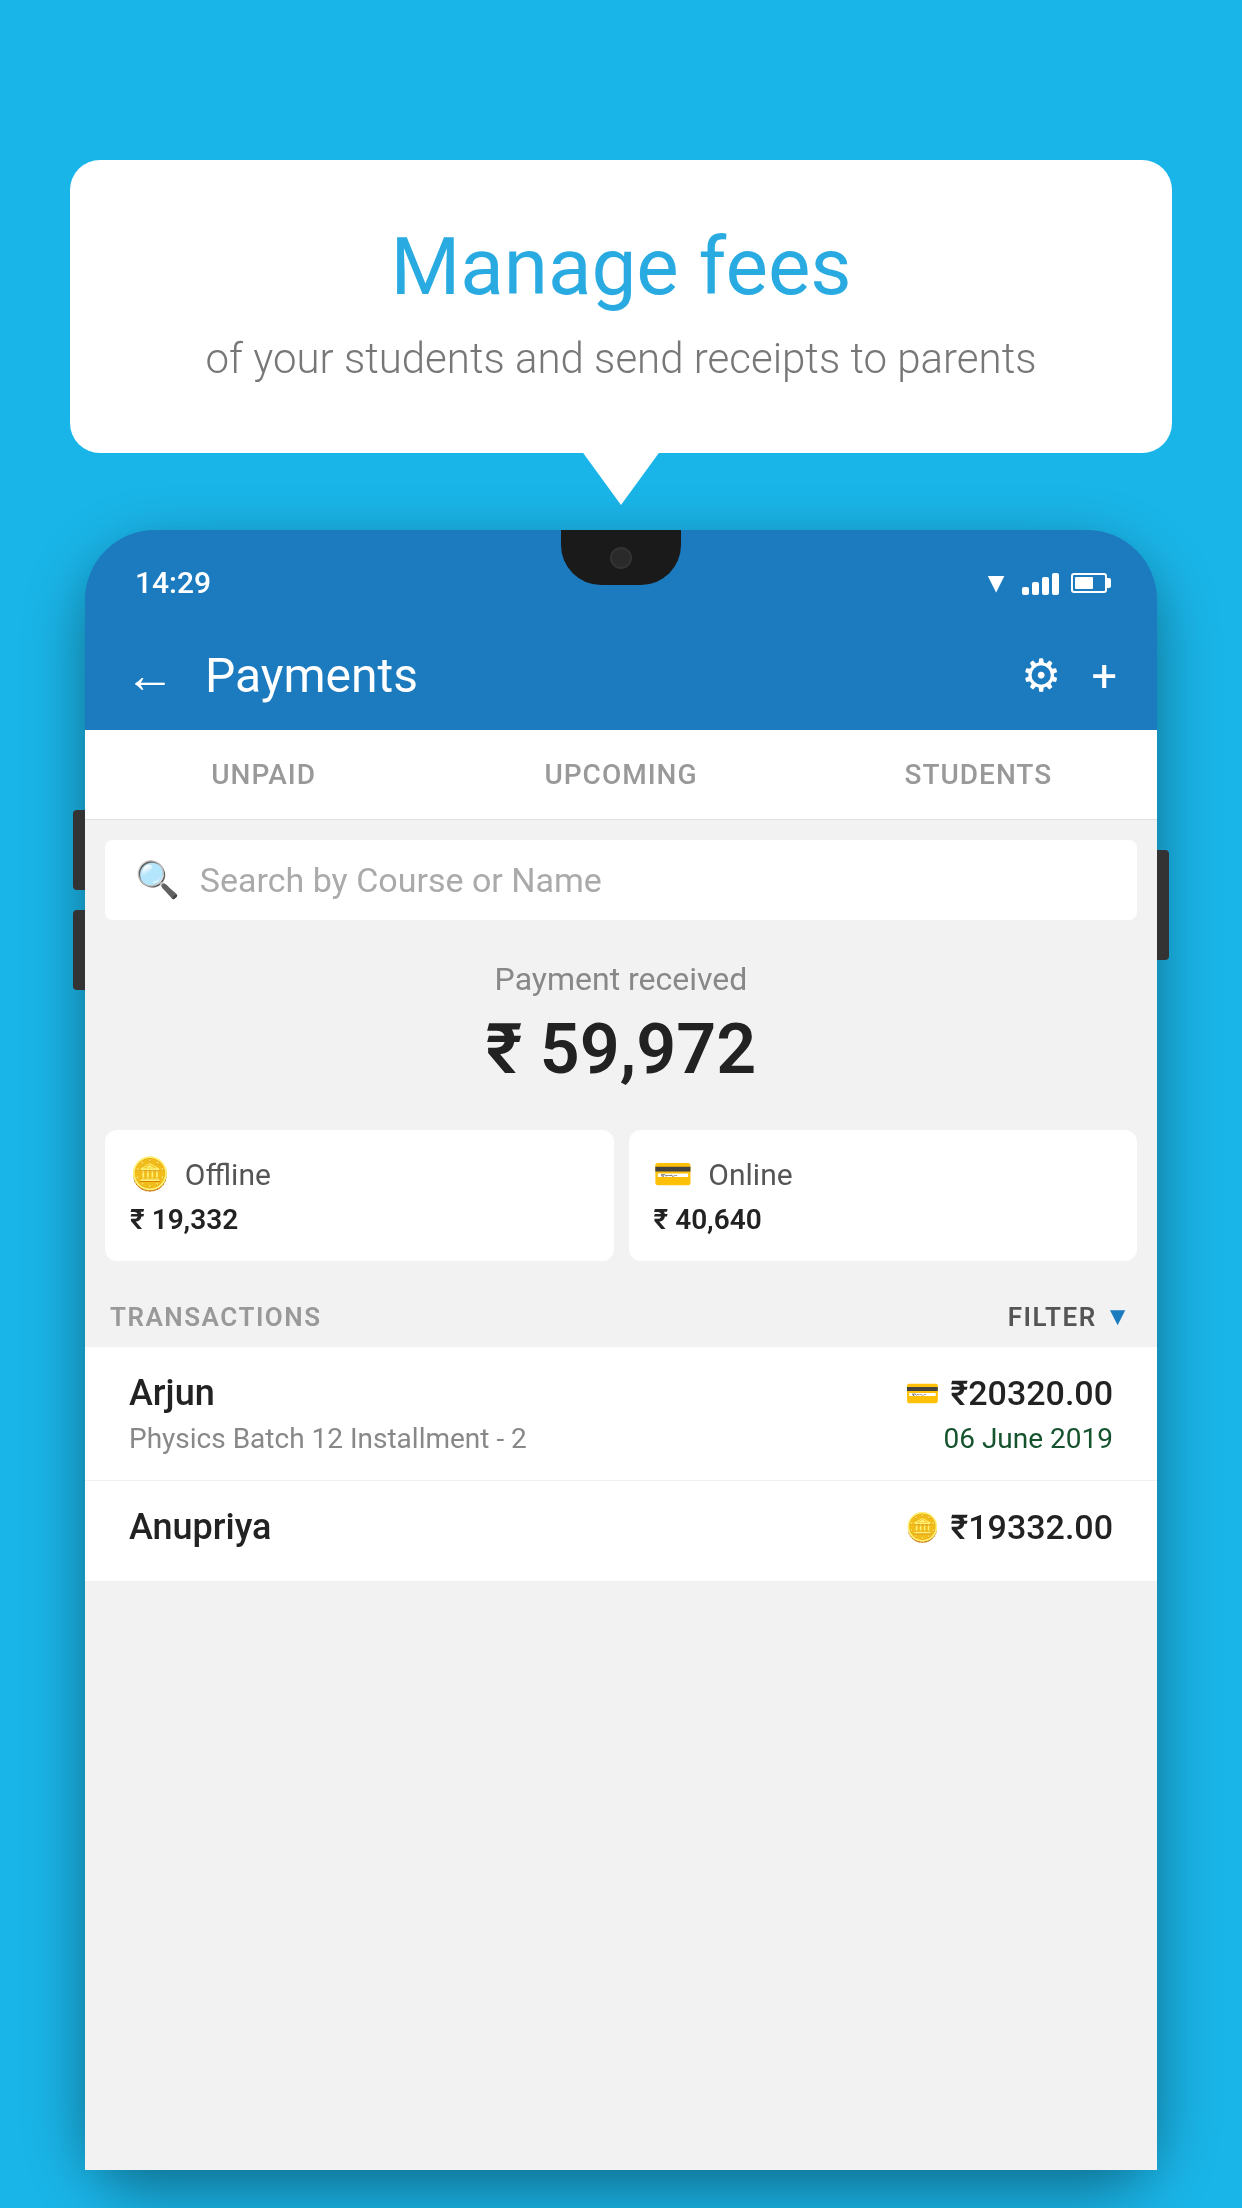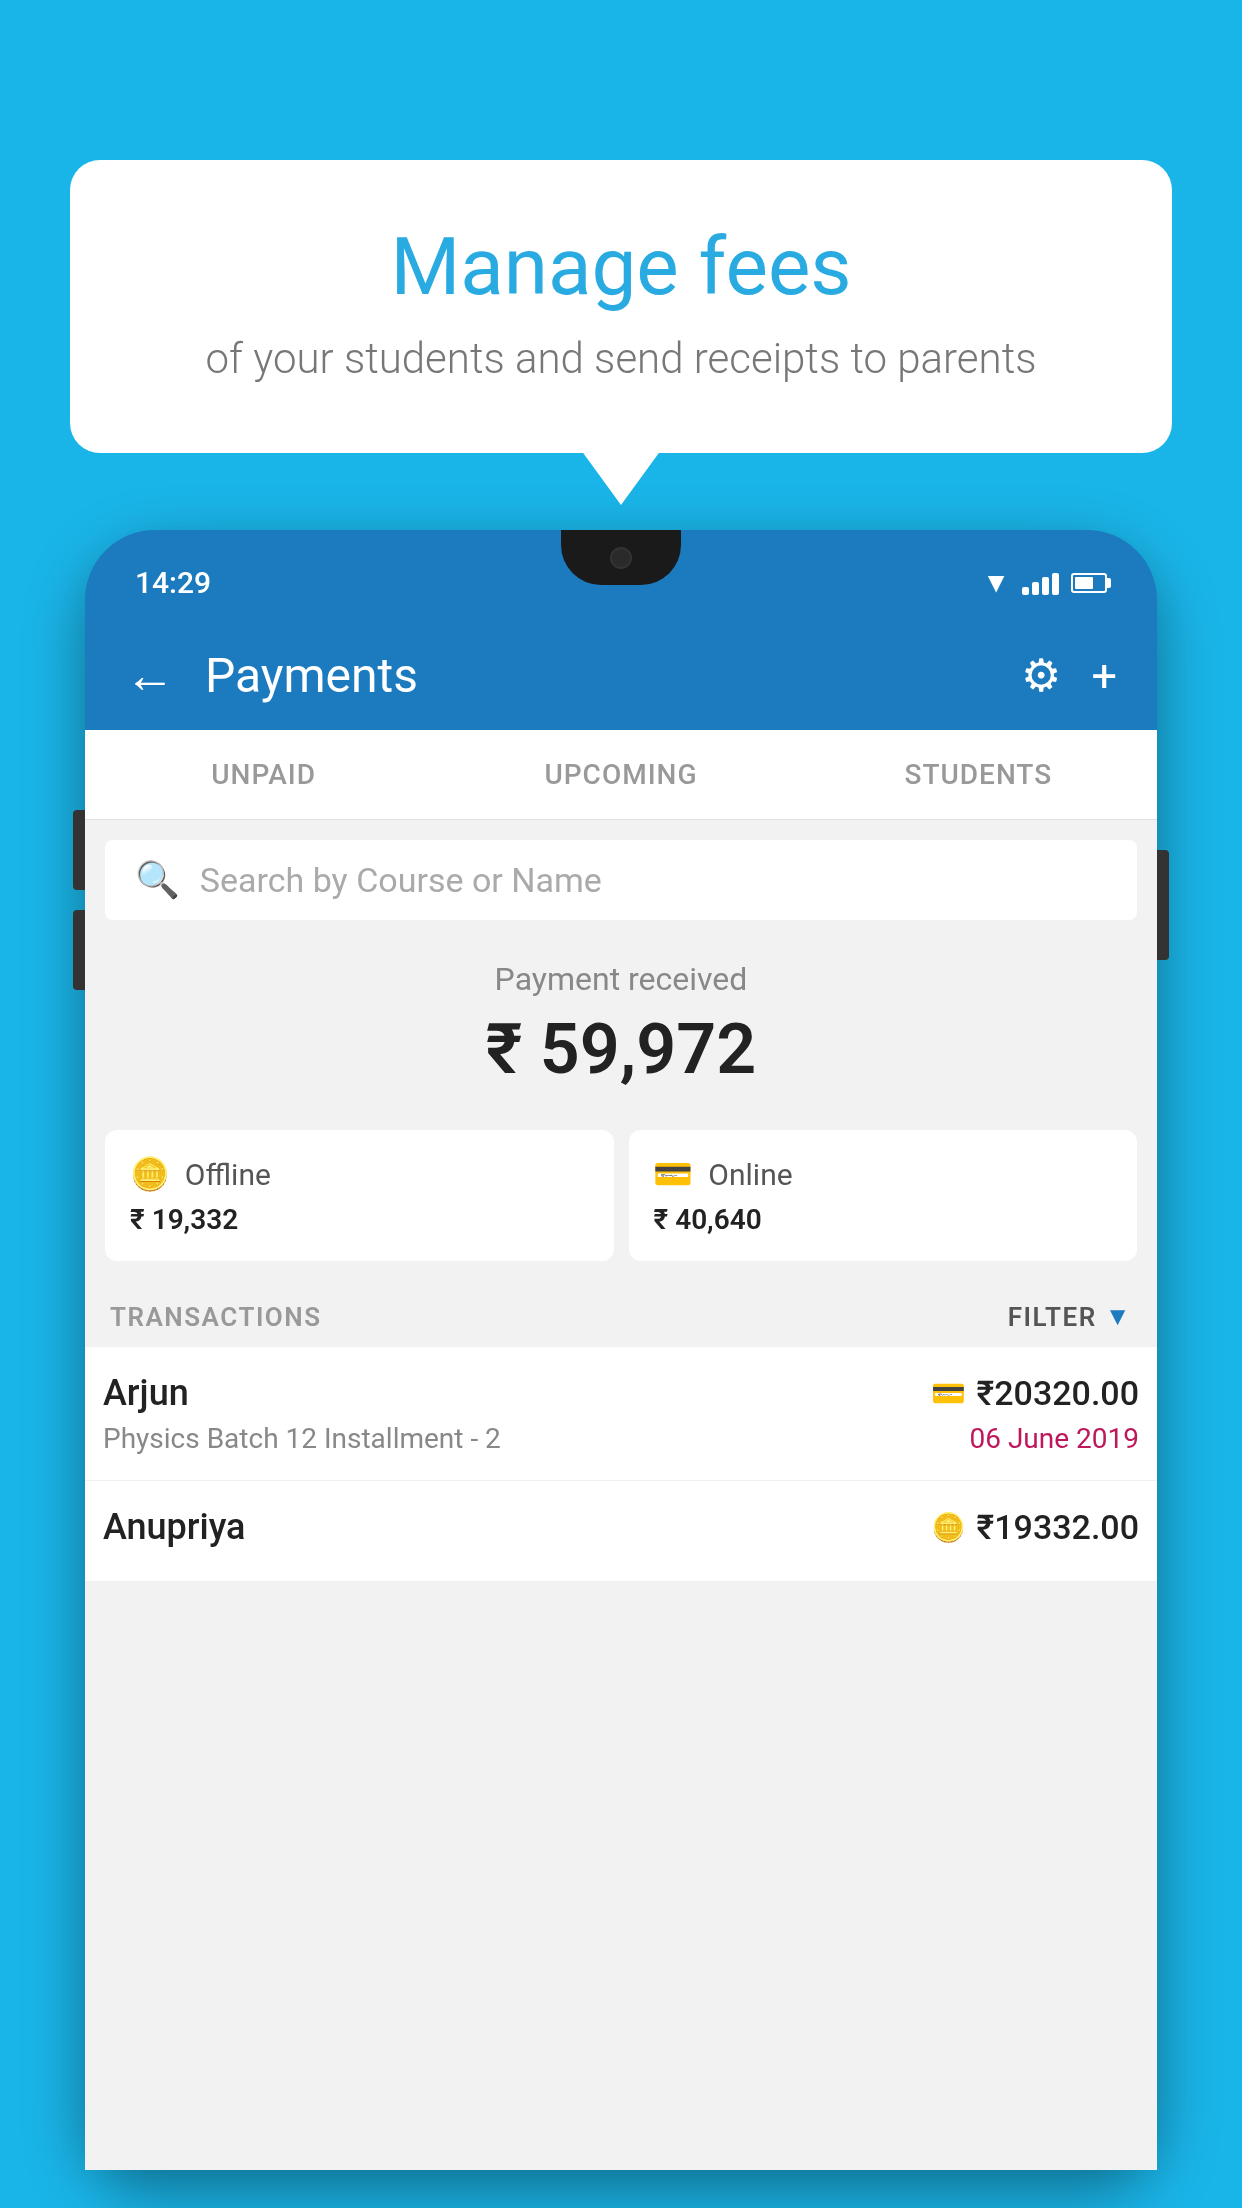--- a/index.html
+++ b/index.html
@@ -349,21 +349,21 @@
     }
 
     .filter-funnel {
       color: #1c7bbf;
       font-size: 26px;
     }
 
     
     .transaction-row {
       background: white;
-      padding: 25px 18px;
+      padding: 25px 44px;
       border-bottom: 1px solid #f0f0f0;
     }
 
     .transaction-top {
       display: flex;
       justify-content: space-between;
       align-items: center;
       margin-bottom: 8px;
     }
 
@@ -395,21 +395,21 @@
       justify-content: space-between;
       align-items: center;
     }
 
     .transaction-course {
       color: #888;
       font-size: 28px;
     }
 
     .transaction-date {
-      color: #be185d;
+      color: #14532d;
       font-size: 28px;
     }
 
     
     .phone-side-vol {
       position: absolute;
       left: -12px;
       top: 280px;
       width: 12px;
       height: 80px;

